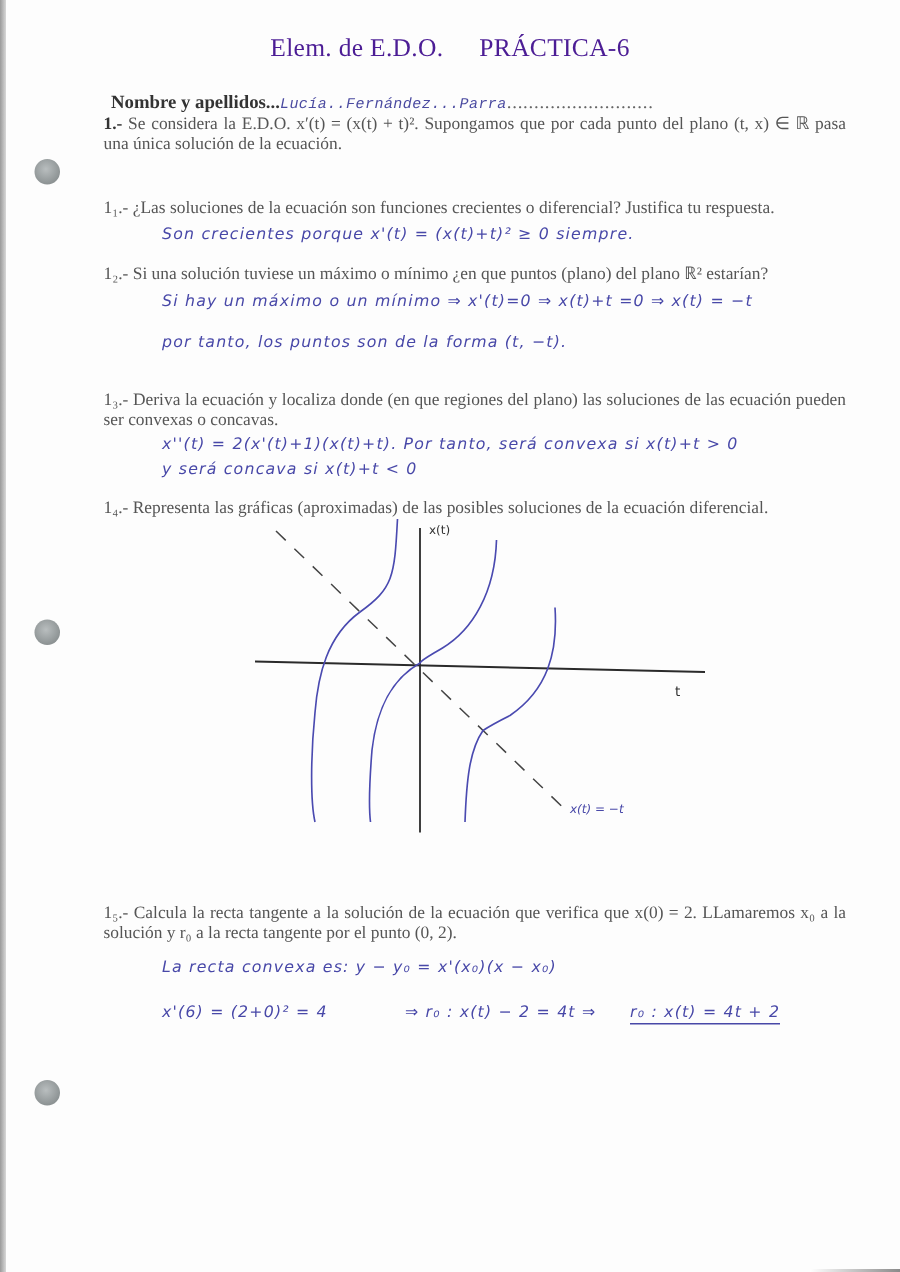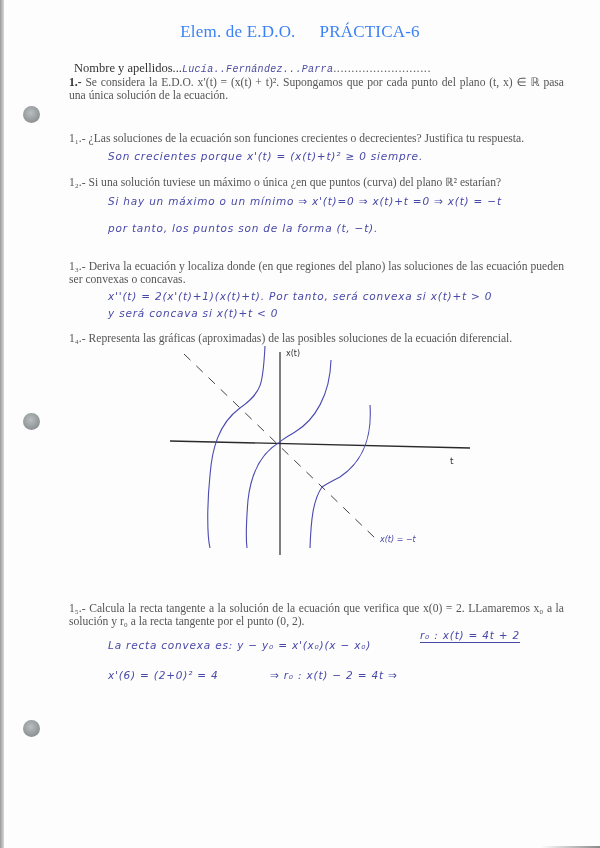--- a/index.html
+++ b/index.html
@@ -16,21 +16,21 @@
     .bottom-edge {
       position: absolute; right: 0; bottom: 0; width: 60px; height: 2px;
       background: linear-gradient(to right, #ffffff, #8a8a8a);
     }
     .hole {
       position: absolute; left: 23px; width: 17px; height: 17px; border-radius: 50%;
       background: radial-gradient(circle at 45% 40%, #b9bebf, #8d9394 70%, #7d8283);
     }
     .title {
       position: absolute; top: 22px; left: 0; width: 600px; text-align: center;
-      font-family: "Liberation Serif", serif; font-size: 17px; color: #3b82f6;
+      font-family: "Liberation Serif", serif; font-size: 17px; color: #4c1d95;
       letter-spacing: 0.2px;
     }
     .title .gap { display: inline-block; width: 24px; }
     .name-line {
       position: absolute; top: 61px; left: 74px; font-family: "Liberation Serif", serif;
       font-size: 12.5px; color: #333; white-space: nowrap;
     }
     .hand {
       font-family: Liberation Mono, monospace; color: #4a4aa0; font-style: italic;
       letter-spacing: 0.3px;
@@ -59,37 +59,37 @@
 
 <div class="hole" style="top:106px"></div>
 <div class="hole" style="top:413px"></div>
 <div class="hole" style="top:720px"></div>
 
 <div class="title">
   <span>Elem. de E.D.O.</span><span class="gap"></span><span>PRÁCTICA-6</span>
 </div>
 
 <div class="name-line">
-  <span style="font-weight:normal">Nombre y apellidos...</span><span class="hand">Lucía..Fernández...Parra</span><span class="dots">...........................</span>
+  <span style="font-weight:bold">Nombre y apellidos...</span><span class="hand">Lucía..Fernández...Parra</span><span class="dots">...........................</span>
 </div>
 
 <div class="q" style="top:76px">
   <b>1.-</b>
   <span>Se considera la E.D.O. x′(t) = (x(t) + t)². Supongamos que por cada punto del plano (t, x) ∈ ℝ pasa una única solución de la ecuación.</span>
 </div>
 
 <div class="q" style="top:132px">
   <span>1₁.-</span>
-  <span>¿Las soluciones de la ecuación son funciones crecientes o decrecientes? Justifica tu respuesta.</span>
+  <span>¿Las soluciones de la ecuación son funciones crecientes o diferencial? Justifica tu respuesta.</span>
 </div>
 <div class="ans" style="top:150px">Son crecientes porque   x'(t) = (x(t)+t)² ≥ 0    siempre.</div>
 
 <div class="q" style="top:176px">
   <span>1₂.-</span>
-  <span>Si una solución tuviese un máximo o única ¿en que puntos (curva) del plano ℝ² estarían?</span>
+  <span>Si una solución tuviese un máximo o mínimo ¿en que puntos (plano) del plano ℝ² estarían?</span>
 </div>
 <div class="ans" style="top:195px">Si hay un máximo o un mínimo ⇒ x'(t)=0 ⇒ x(t)+t =0 ⇒ x(t) = −t</div>
 <div class="ans" style="top:222px">por tanto, los puntos son de la forma (t, −t).</div>
 
 <div class="q" style="top:260px">
   <span>1₃.-</span>
   <span>Deriva la ecuación y localiza donde (en que regiones del plano) las soluciones de las ecuación pueden ser convexas o concavas.</span>
 </div>
 <div class="ans" style="top:290px">x''(t) = 2(x'(t)+1)(x(t)+t). Por tanto, será convexa si   x(t)+t &gt; 0</div>
 <div class="ans" style="top:307px">y será concava   si   x(t)+t &lt; 0</div>
@@ -115,13 +115,13 @@
   <text x="210" y="202" font-family="DejaVu Sans, sans-serif" font-size="8" fill="#4848a8" font-style="italic">x(t) = −t</text>
 </svg>
 
 <div class="q" style="top:602px">
   <span>1₅.-</span>
   <span>Calcula la recta tangente a la solución de la ecuación que verifica que x(0) = 2. LLamaremos x₀ a la solución y r₀ a la recta tangente por el punto (0, 2).</span>
 </div>
 <div class="ans" style="top:639px">La recta convexa es:   y − y₀ = x'(x₀)(x − x₀)</div>
 <div class="ans" style="top:669px">x'(6) = (2+0)² = 4</div>
 <div class="ans" style="left:236px;top:669px">⇒  r₀ : x(t) − 2 = 4t  ⇒</div>
-<div class="ans underlined" style="left:386px;top:629px">r₀ : x(t) = 4t + 2</div>
+<div class="ans underlined" style="left:386px;top:669px">r₀ : x(t) = 4t + 2</div>
 
 </body></html>

